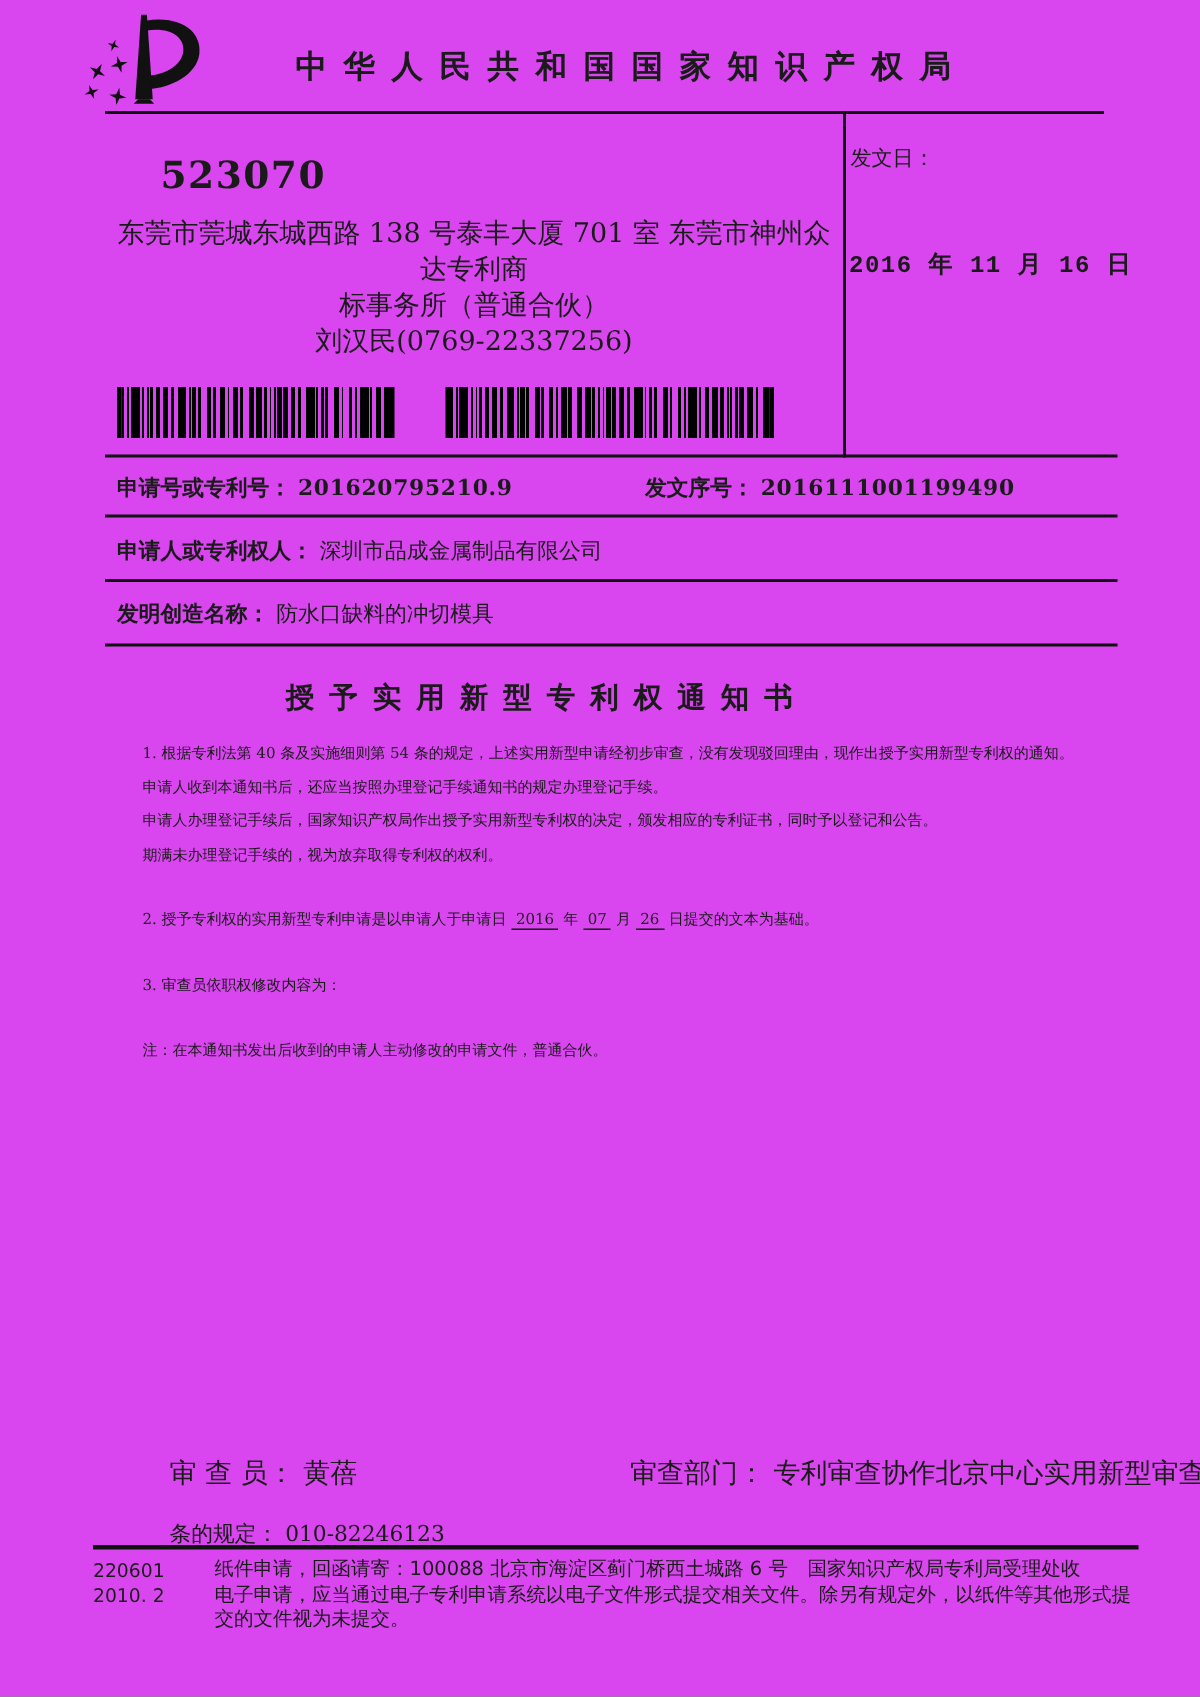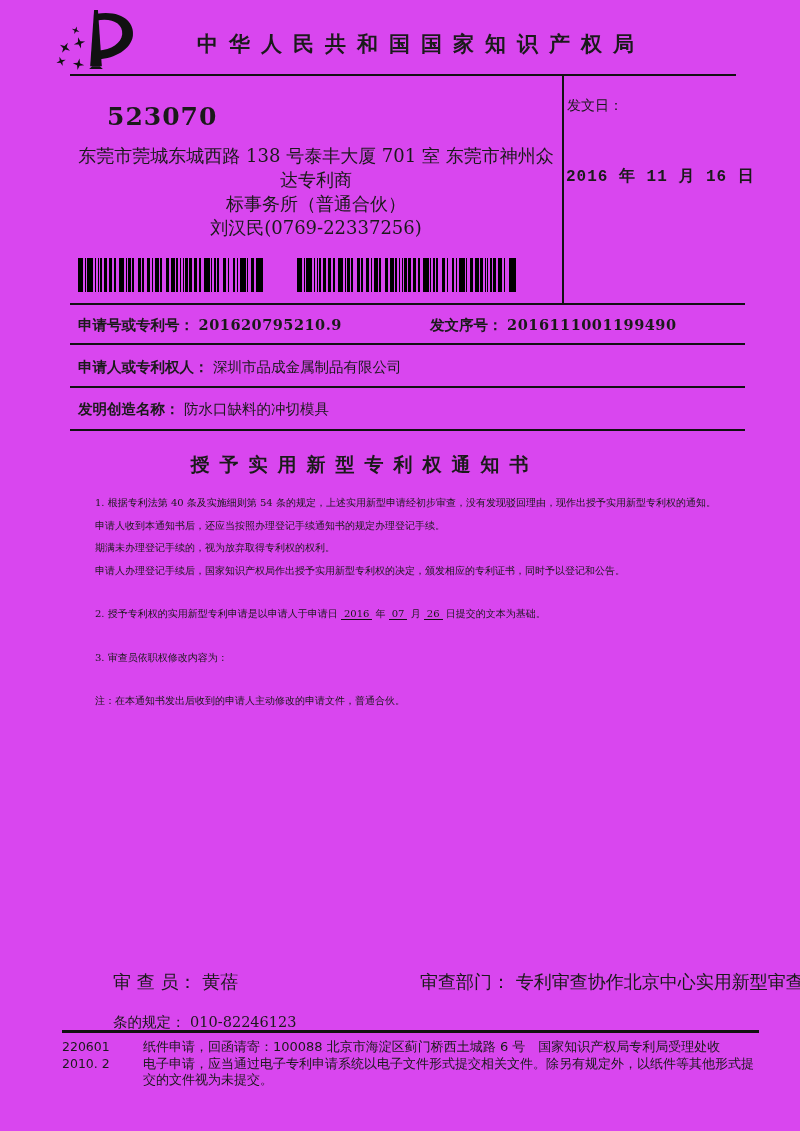--- a/index.html
+++ b/index.html
@@ -128,22 +128,22 @@
     <span class="info-label">发明创造名称：</span>
     <span>防水口缺料的冲切模具</span>
   </div>
   <div class="abs hline line-r3"></div>
 
   <div class="abs doc-title">授予实用新型专利权通知书</div>
 
   <div class="abs doc-body">
     <p>1. 根据专利法第 40 条及实施细则第 54 条的规定，上述实用新型申请经初步审查，没有发现驳回理由，现作出授予实用新型专利权的通知。</p>
     <p>申请人收到本通知书后，还应当按照办理登记手续通知书的规定办理登记手续。</p>
+    <p>申请人办理登记手续后，国家知识产权局作出授予实用新型专利权的决定，颁发相应的专利证书，同时予以登记和公告。</p>
     <p>期满未办理登记手续的，视为放弃取得专利权的权利。</p>
-    <p>申请人办理登记手续后，国家知识产权局作出授予实用新型专利权的决定，颁发相应的专利证书，同时予以登记和公告。</p>
     <p class="gap"><span>2. 授予专利权的实用新型专利申请是以申请人于申请日</span> <span class="u">2016</span> <span>年</span> <span class="u">07</span> <span>月</span> <span class="u">26</span> <span>日提交的文本为基础。</span></p>
     <p class="gap">3. 审查员依职权修改内容为：</p>
     <p class="gap">注：在本通知书发出后收到的申请人主动修改的申请文件，普通合伙。</p>
   </div>
 
   <div class="abs signoff-row">
     <span>审 查 员：</span>
     <span>黄蓓</span>
     <span class="dept-pair">
       <span>审查部门：</span>

